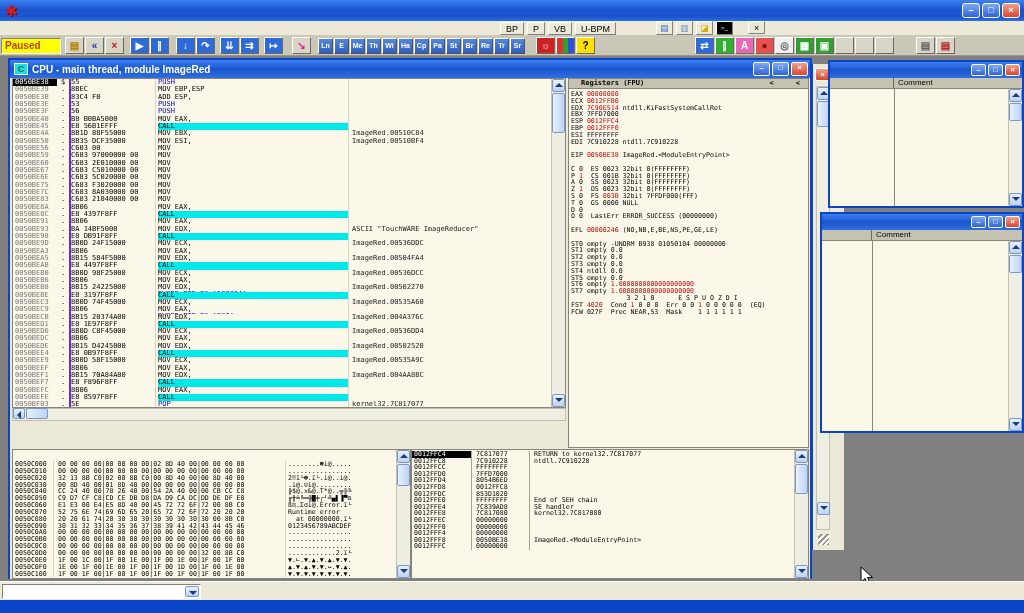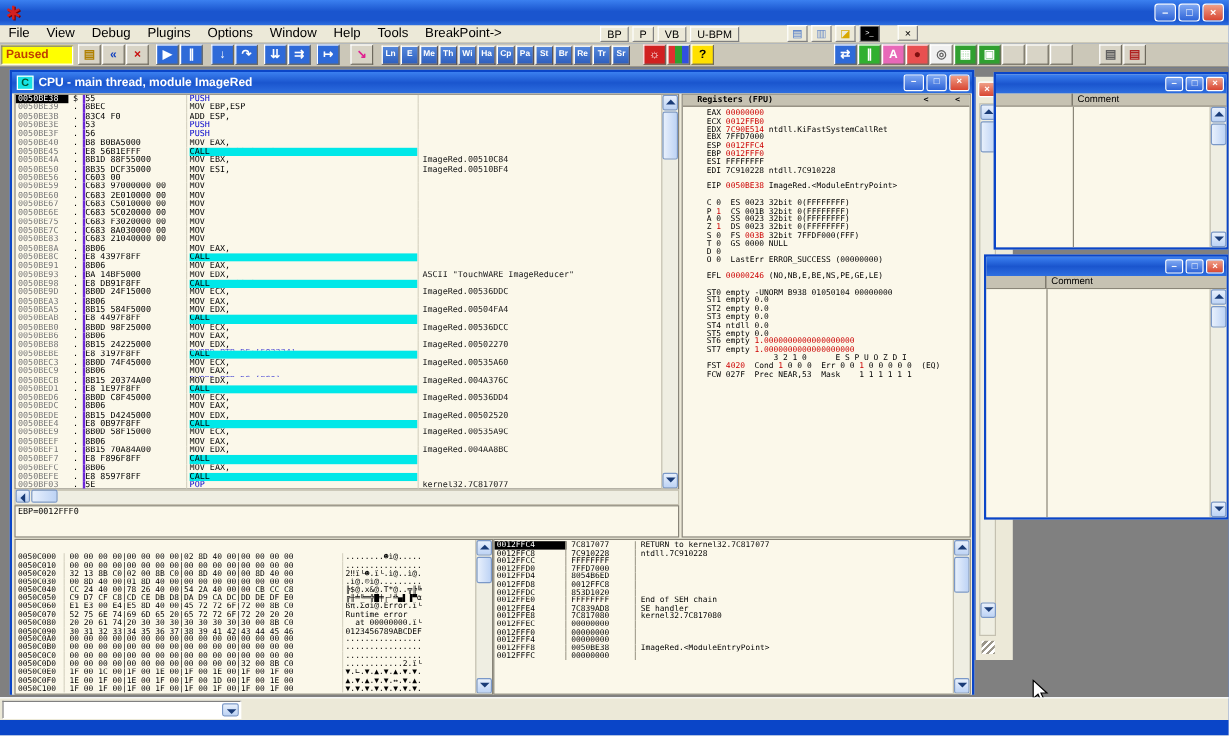--- a/index.html
+++ b/index.html
@@ -60,21 +60,21 @@
   .sbb::after{content:"";position:absolute;left:2px;top:3px;border:4px solid transparent}
   .sb-up::after{border-bottom-color:#1a3c78;top:-1px}
   .sb-down::after{border-top-color:#1a3c78}
   .sb-left::after{border-right-color:#1a3c78;left:-1px;top:2px}
   .sb-thumb{position:absolute;left:0;width:13px;height:26px;background:linear-gradient(90deg,#E8F0FC,#BDD3F5);border:1px solid #7A98C8;border-radius:2px}
   #dhsb{position:absolute;left:2px;top:330px;width:554px;height:13px;background:#EFEEE2;border:1px solid #c4c0b0}
   
   #regs{left:558px;top:0;width:241px;height:370px}
   #regs-head{height:10px;background:#C6C2B2;border-bottom:1px solid #8a8678;font-size:7px;font-weight:bold;line-height:9px;padding-left:12px;display:flex}
   #regs-head .nav{margin-left:auto;display:flex;gap:22px;padding-right:8px;font-weight:bold}
-  #regs-body{padding:2px 0 0 20px}
+  #regs-body{padding:2px 0 0 2px}
   .rl{height:6.8px;font-size:6.6px;line-height:6.8px;white-space:pre}
   .rl span{white-space:pre}
   
   #info{left:2px;top:343px;width:554px;height:27px}
   #info-line{font-size:7px;line-height:9px;padding-left:2px;white-space:pre}
   
   #dump{left:2px;top:371px;width:399px;height:130px}
   #dump-head{display:flex;height:11px;background:#C6C2B2;border-bottom:1px solid #8a8678;font-size:7.5px;line-height:10px}
   #dump-head span{border-right:1px solid #fff;padding-left:3px}
   .duh-a{width:40px}.duh-h{width:232px}.duh-s{width:78px}
@@ -128,31 +128,20 @@
   <div id="titlebar">
     <span id="app-icon">∗</span>
     <div class="winctl">
       <div class="wbtn">–</div>
       <div class="wbtn">□</div>
       <div class="wbtn close">×</div>
     </div>
   </div>
 
   <div id="menubar">
-    <span id="menu-items" style="display:flex">
-        <div class="mi">File</div>
-        <div class="mi">View</div>
-        <div class="mi">Debug</div>
-        <div class="mi">Plugins</div>
-        <div class="mi">Options</div>
-        <div class="mi">Window</div>
-        <div class="mi">Help</div>
-        <div class="mi">Tools</div>
-        <div class="mi">BreakPoint-&gt;</div>
-      </span>
     <span class="mright" id="bp-buttons">
         <div class="mbtn">BP</div>
         <div class="mbtn">P</div>
         <div class="mbtn">VB</div>
         <div class="mbtn">U-BPM</div>
       </span>
     <span class="micons" id="menu-icons">
         <div class="sbtn" style="color: rgb(64, 112, 200);">▤</div>
         <div class="sbtn" style="color: rgb(112, 144, 200);">▥</div>
         <div class="sbtn" style="color: rgb(216, 168, 0);">◪</div>
@@ -428,23 +417,20 @@
               <div class="rl"><span class="seg-n">ST4 ntdll 0.0</span></div>
               <div class="rl"><span class="seg-n">ST5 empty 0.0</span></div>
               <div class="rl"><span class="seg-n">ST6 empty </span><span class="seg-r">1.0000000000000000000</span></div>
               <div class="rl"><span class="seg-n">ST7 empty </span><span class="seg-r">1.0000000000000000000</span></div>
               <div class="rl"><span class="seg-n">              3 2 1 0      E S P U O Z D I</span></div>
               <div class="rl"><span class="seg-n">FST </span><span class="seg-r">4020</span><span class="seg-n">  Cond </span><span class="seg-r">1</span><span class="seg-n"> 0 0 0  Err 0 0 </span><span class="seg-r">1</span><span class="seg-n"> 0 0 0 0 0  (EQ)</span></div>
               <div class="rl"><span class="seg-n">FCW 027F  Prec NEAR,53  Mask    1 1 1 1 1 1</span></div>
             </div>
         </div>
 
-        <div class="pane mono" id="info">
-          <div id="info-line">EBP=0012FFF0</div>
-        </div>
 
         <div class="pane mono" id="dump">
           <div id="dump-rows">
               <div class="du"><span class="du-a">0050C000</span><span class="du-h"> 00 00 00 00|00 00 00 00|02 8D 40 00|00 00 00 00</span><span class="du-s">........☻ì@.....</span></div>
               <div class="du"><span class="du-a">0050C010</span><span class="du-h"> 00 00 00 00|00 00 00 00|00 00 00 00|00 00 00 00</span><span class="du-s">................</span></div>
               <div class="du"><span class="du-a">0050C020</span><span class="du-h"> 32 13 8B C0|02 00 8B C0|00 8D 40 00|00 8D 40 00</span><span class="du-s">2‼ï└☻.ï└.ì@..ì@.</span></div>
               <div class="du"><span class="du-a">0050C030</span><span class="du-h"> 00 8D 40 00|01 8D 40 00|00 00 00 00|00 00 00 00</span><span class="du-s">.ì@.☺ì@.........</span></div>
               <div class="du"><span class="du-a">0050C040</span><span class="du-h"> CC 24 40 00|78 26 40 00|54 2A 40 00|00 CB CC C8</span><span class="du-s">╠$@.x&amp;@.T*@..╦╠╚</span></div>
               <div class="du"><span class="du-a">0050C050</span><span class="du-h"> C9 D7 CF C8|CD CE DB D8|DA D9 CA DC|DD DE DF E0</span><span class="du-s">╔╫╧╚═╬█╪┌┘╩▄▌▐▀α</span></div>
               <div class="du"><span class="du-a">0050C060</span><span class="du-h"> E1 E3 00 E4|E5 8D 40 00|45 72 72 6F|72 00 8B C0</span><span class="du-s">ßπ.Σσì@.Error.ï└</span></div>

